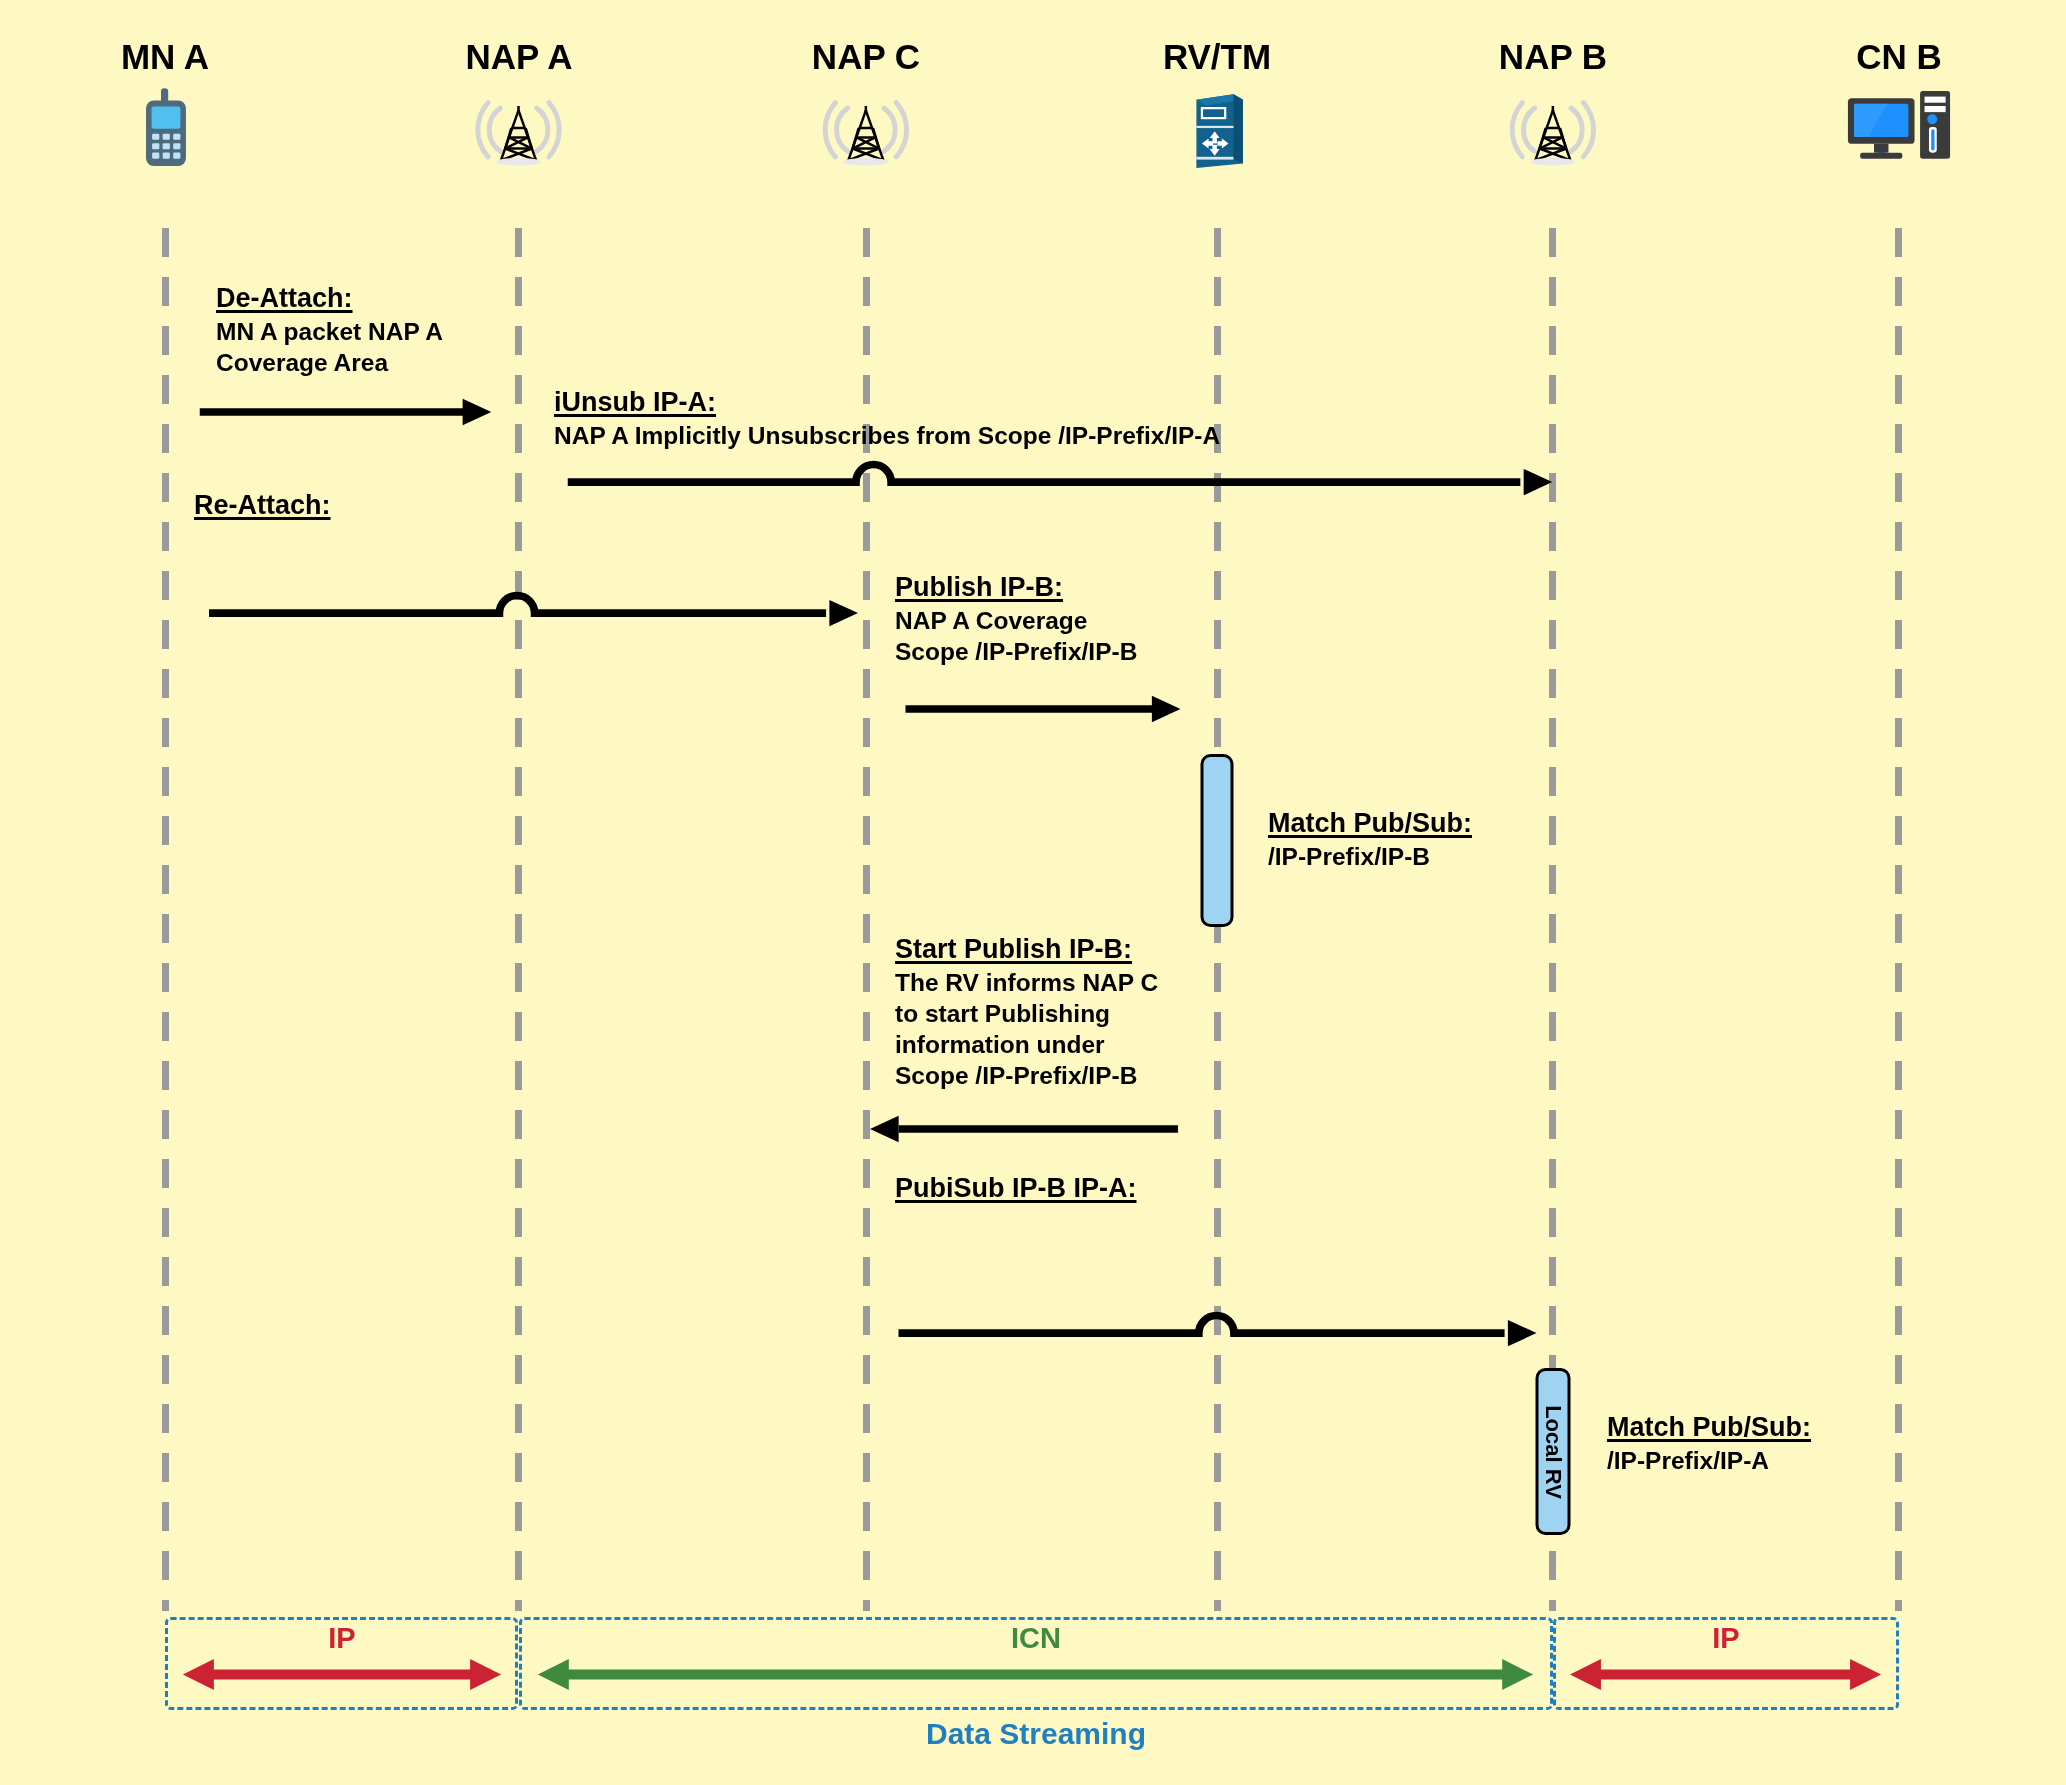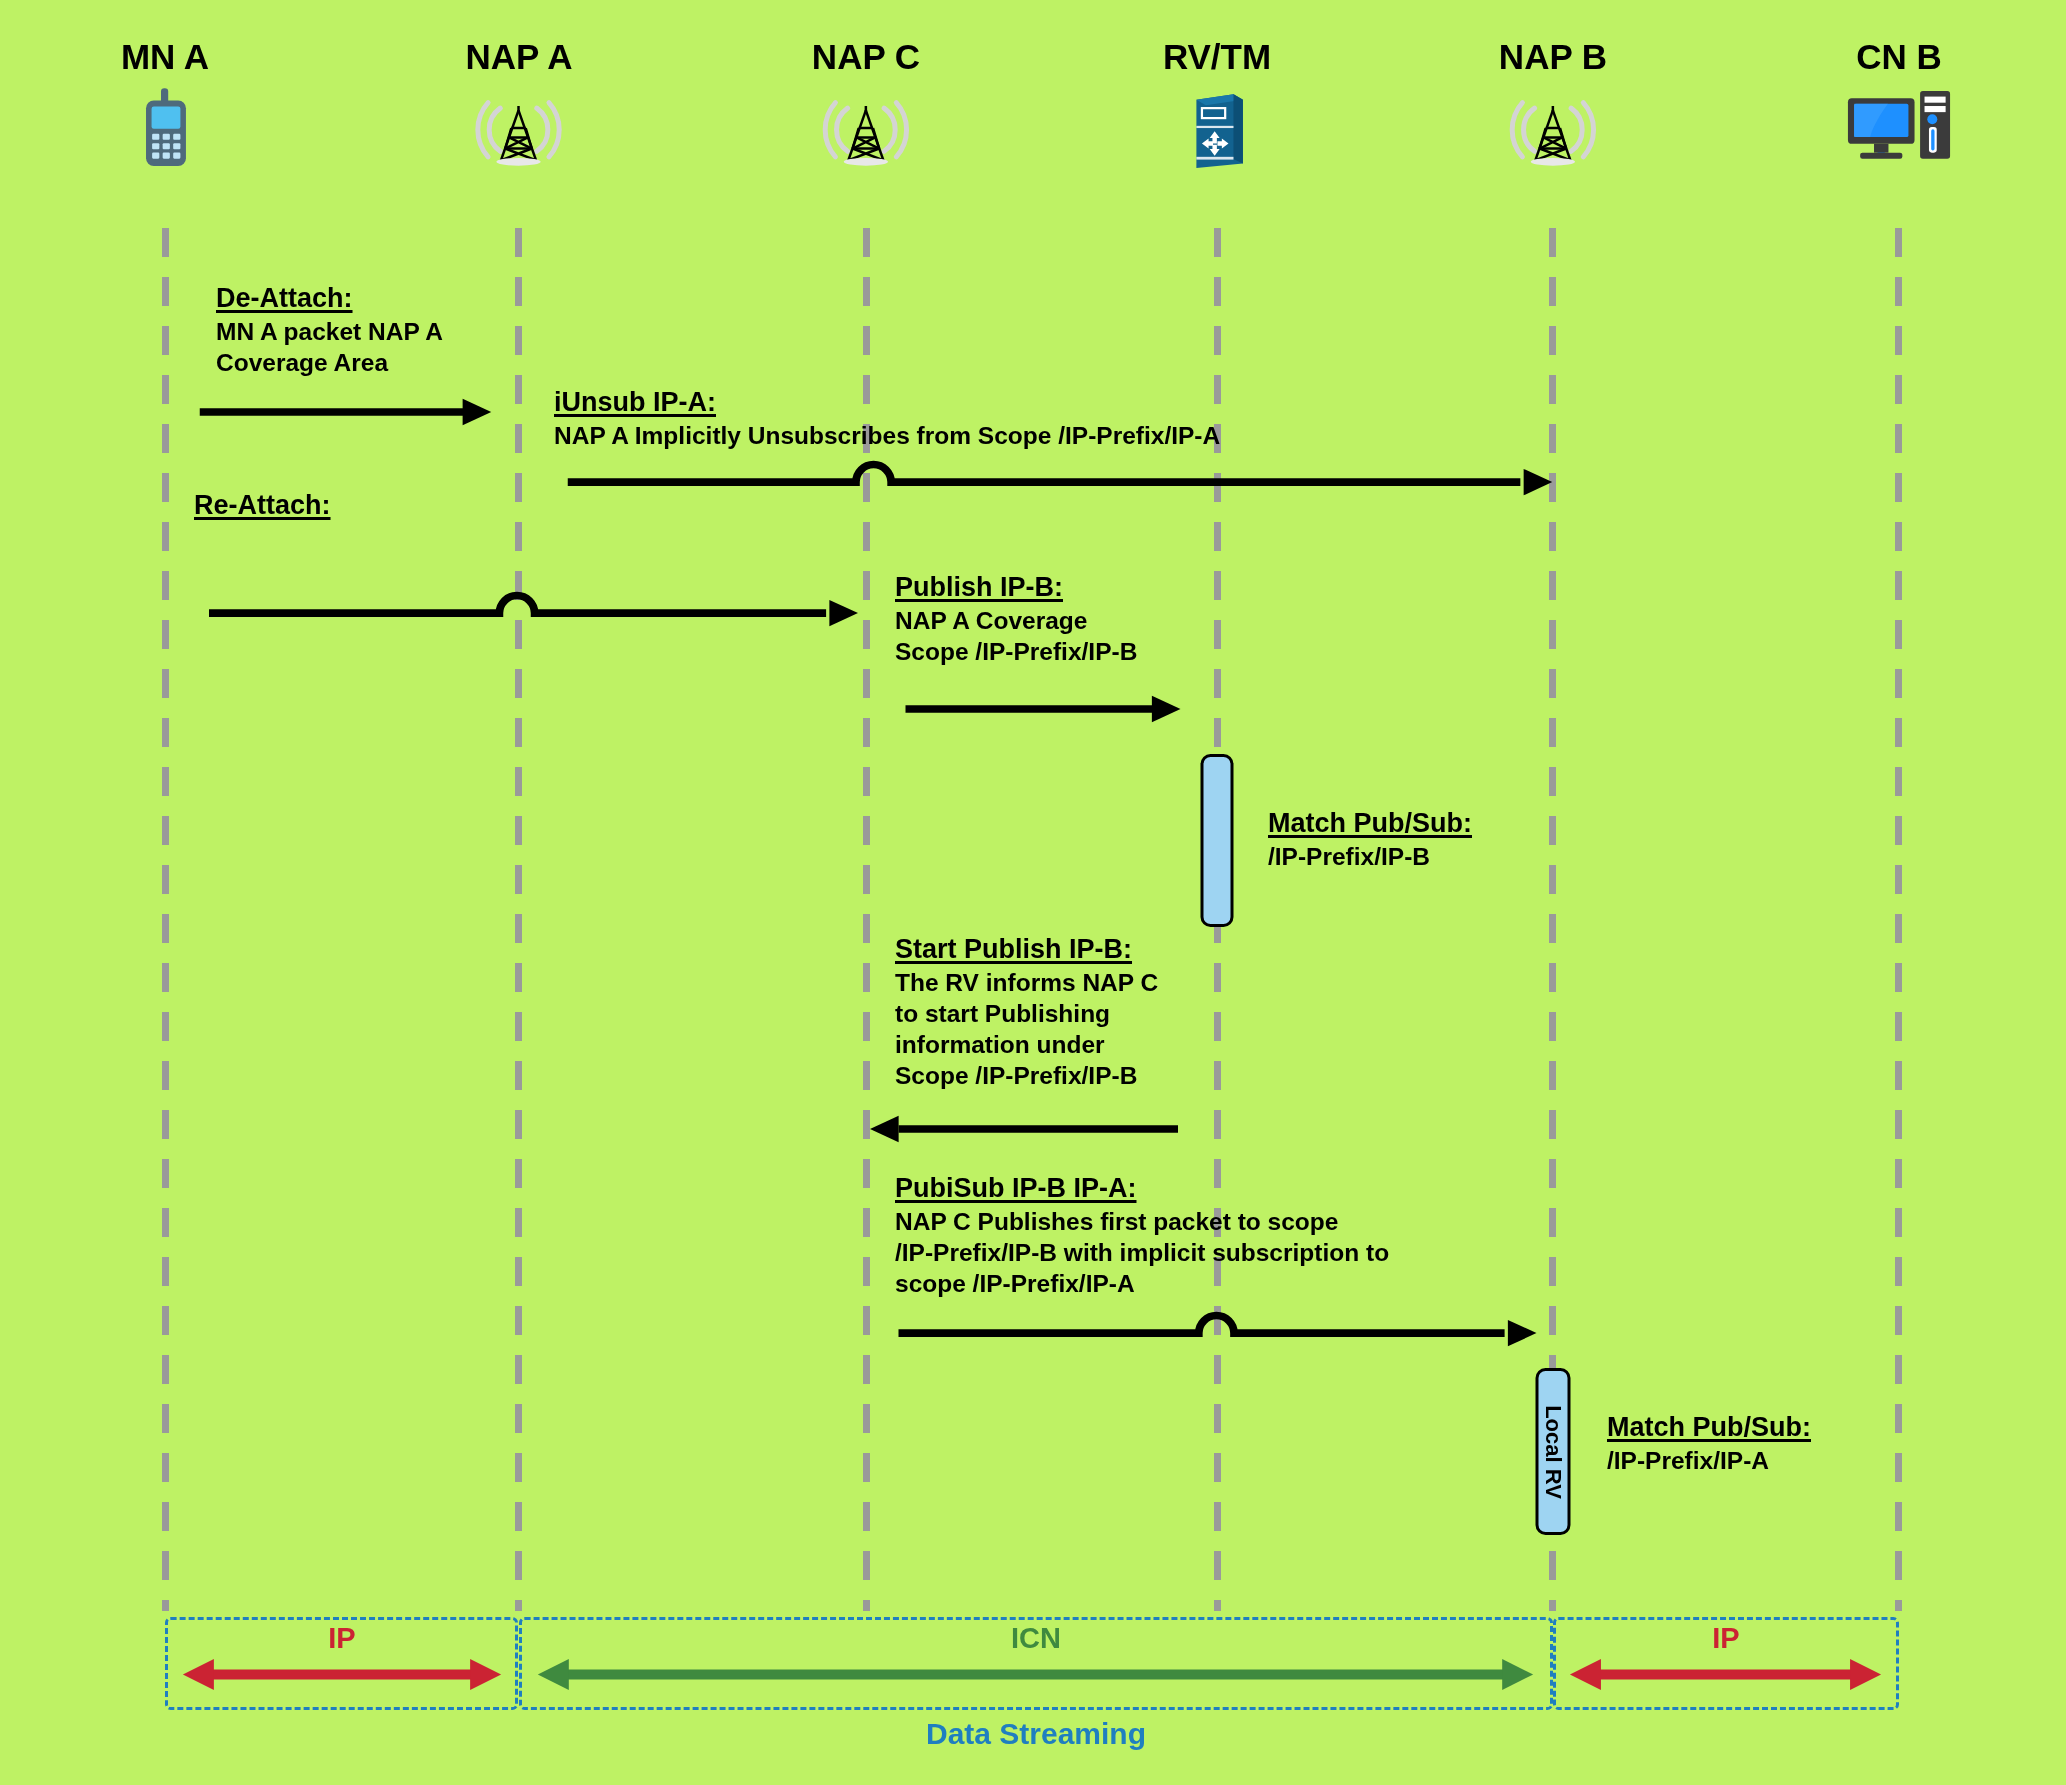--- a/index.html
+++ b/index.html
@@ -7,21 +7,21 @@
     padding: 0;
     background: #ffffff;
   }
   body {
     font-family: "Liberation Sans", sans-serif;
   }
   #canvas {
     position: relative;
     width: 2066px;
     height: 1785px;
-    background: #bef264;
+    background: #fef9c3;
     overflow: hidden;
   }
   
   .lifeline {
     position: absolute;
     width: 7.2px;
     background-image: repeating-linear-gradient(
         to bottom,
         #9a9a9a 0px, #9a9a9a 29px,
         rgba(0,0,0,0) 29px, rgba(0,0,0,0) 49px);
@@ -333,23 +333,20 @@
   </div>
   <div class="arrow" style="left:868px; top:1118px;">
     <svg width="312" height="22" viewBox="0 0 560 40">
       <line x1="52" y1="20" x2="560" y2="20" stroke="#000" stroke-width="14"></line>
       <polygon points="0,20 52,-4 52,44" fill="#000"></polygon>
     </svg>
   </div>
 
   <div class="msg" style="left:895px; top:1173px;">
     <div class="title">PubiSub IP-B IP-A:</div>
-    <div class="body">NAP C Publishes first packet to scope
-/IP-Prefix/IP-B with implicit subscription to
-scope /IP-Prefix/IP-A</div>
   </div>
   <div class="arrow" style="left:895px; top:1310px;">
     <svg width="645" height="33" viewBox="0 0 1160 60">
       <path d="M0 42 L546 42 A 32 32 0 0 1 610 42 L1102 42" stroke="#000" stroke-width="14" fill="none"></path>
       <polygon points="1160,42 1108,18 1108,66" fill="#000"></polygon>
     </svg>
   </div>
 
   <div class="activation" style="left:1553px; top:1368px; width:35px; height:167px;">
     <span class="vlabel">Local RV</span>

